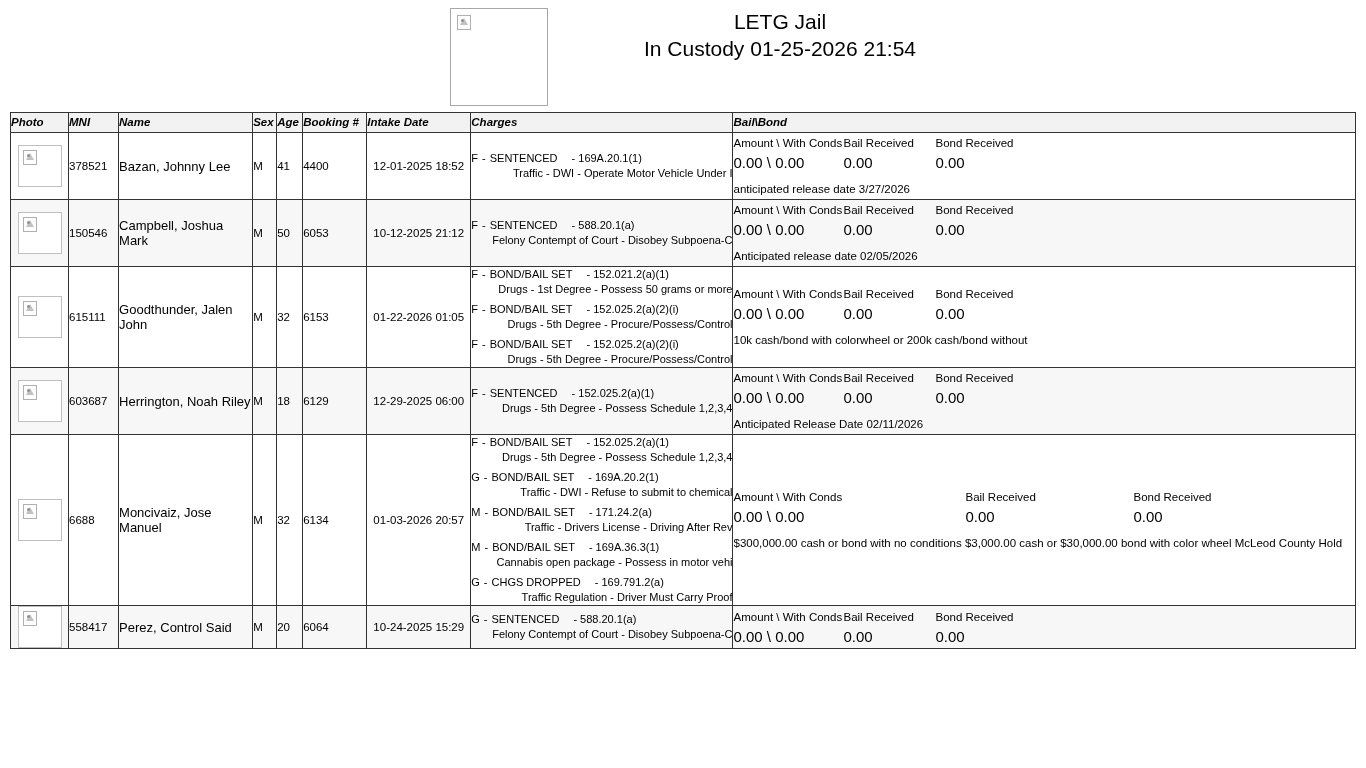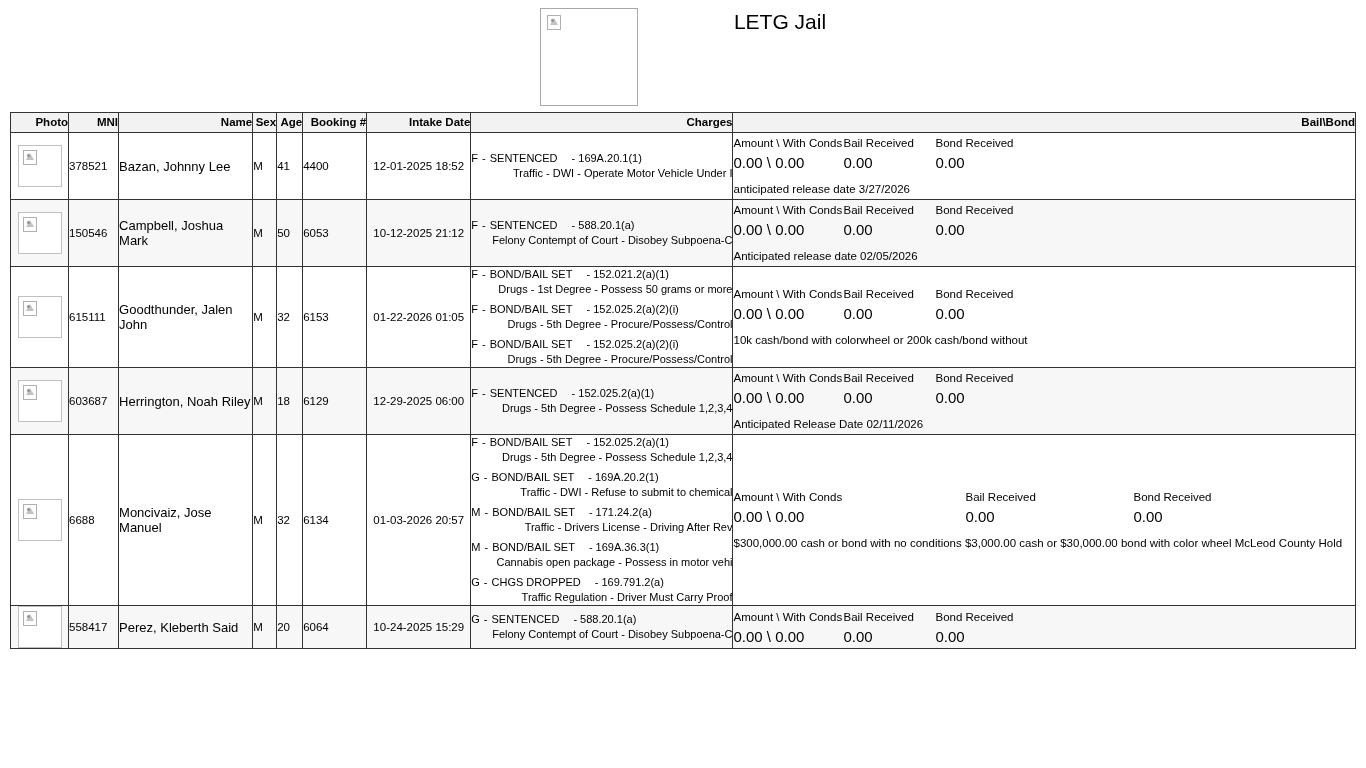--- a/index.html
+++ b/index.html
@@ -87,23 +87,24 @@
   }
   table.jail th, table.jail td {
     border: 1px solid #333333;
     vertical-align: middle;
     padding: 0;
   }
   table.jail thead th {
     background: #f2f2f2;
     font-size: 11.5px;
     font-weight: bold;
-    text-align: right;
+    text-align: left;
     height: 19px;
     line-height: 19px;
+    font-style: italic;
   }
   col.c-photo   { width: 58px; }
   col.c-mni     { width: 50px; }
   col.c-name    { width: 134px; }
   col.c-sex     { width: 24px; }
   col.c-age     { width: 26px; }
   col.c-booking { width: 64px; }
   col.c-intake  { width: 104px; }
   col.c-charges { width: 262px; }
   col.c-bail    { width: 622px; }
@@ -187,20 +188,21 @@
 <body>
 
 <div class="page">
 
   <div class="header">
     <div class="header-logo">
       <span class="broken-img"></span>
     </div>
     <div class="header-title">
       <div class="title-line">LETG Jail</div>
+      <div class="title-line">In Custody 01-25-2026 21:54</div>
     </div>
   </div>
 
   <table class="jail">
     <colgroup>
       <col class="c-photo">
         <col class="c-mni">
         <col class="c-name">
         <col class="c-sex">
       <col class="c-age">
@@ -417,21 +419,21 @@
             </div>
           </td>
         </tr>
         <tr class="alt">
           <td class="photo">
             <div class="photo-box">
               <span class="broken-img"></span>
             </div>
           </td>
           <td class="mni">558417</td>
-          <td class="name">Perez, Kleberth Said</td>
+          <td class="name">Perez, Control Said</td>
           <td class="sex">M</td>
           <td class="age">20</td>
           <td class="booking">6064</td>
           <td class="intake">10-24-2025 15:29</td>
           <td class="charges">
             <div class="charge">
               <div class="charge-top"><span class="charge-level">G</span><span class="charge-dash">-</span><span class="charge-status">SENTENCED</span><span class="charge-statute">- 588.20.1(a)</span></div>
               <span class="charge-desc">Felony Contempt of Court - Disobey Subpoena-C</span>
             </div>
           </td>

